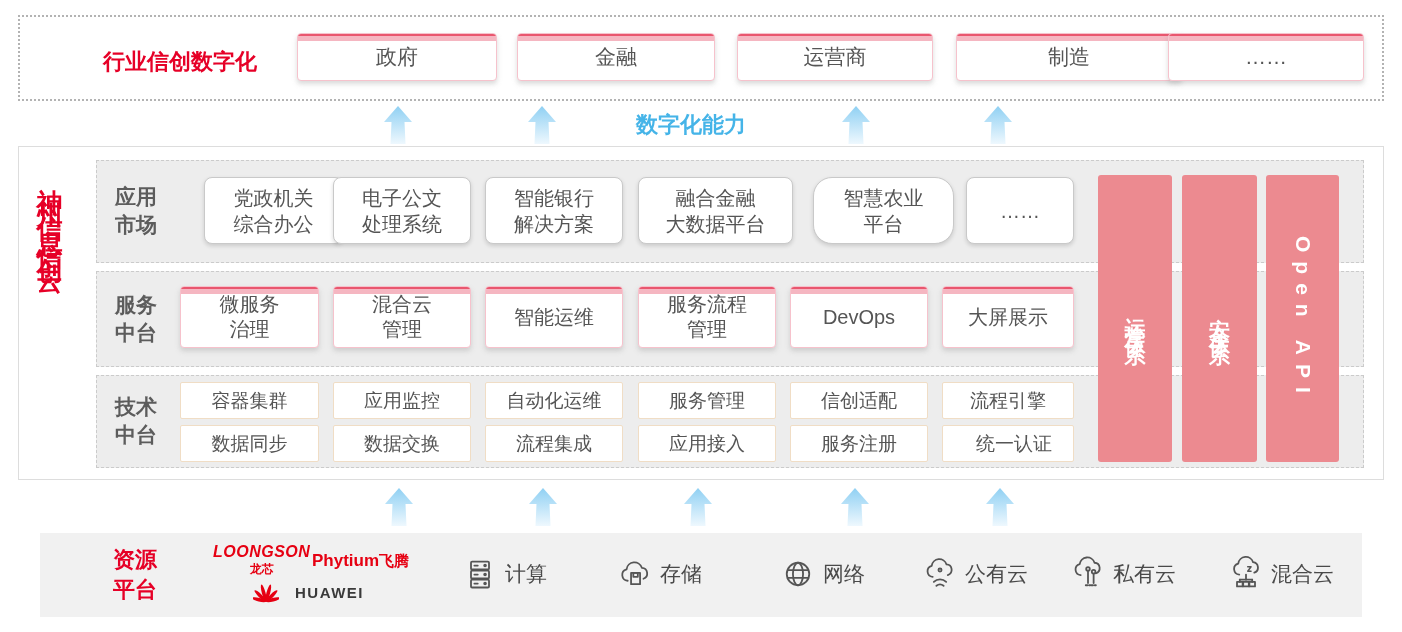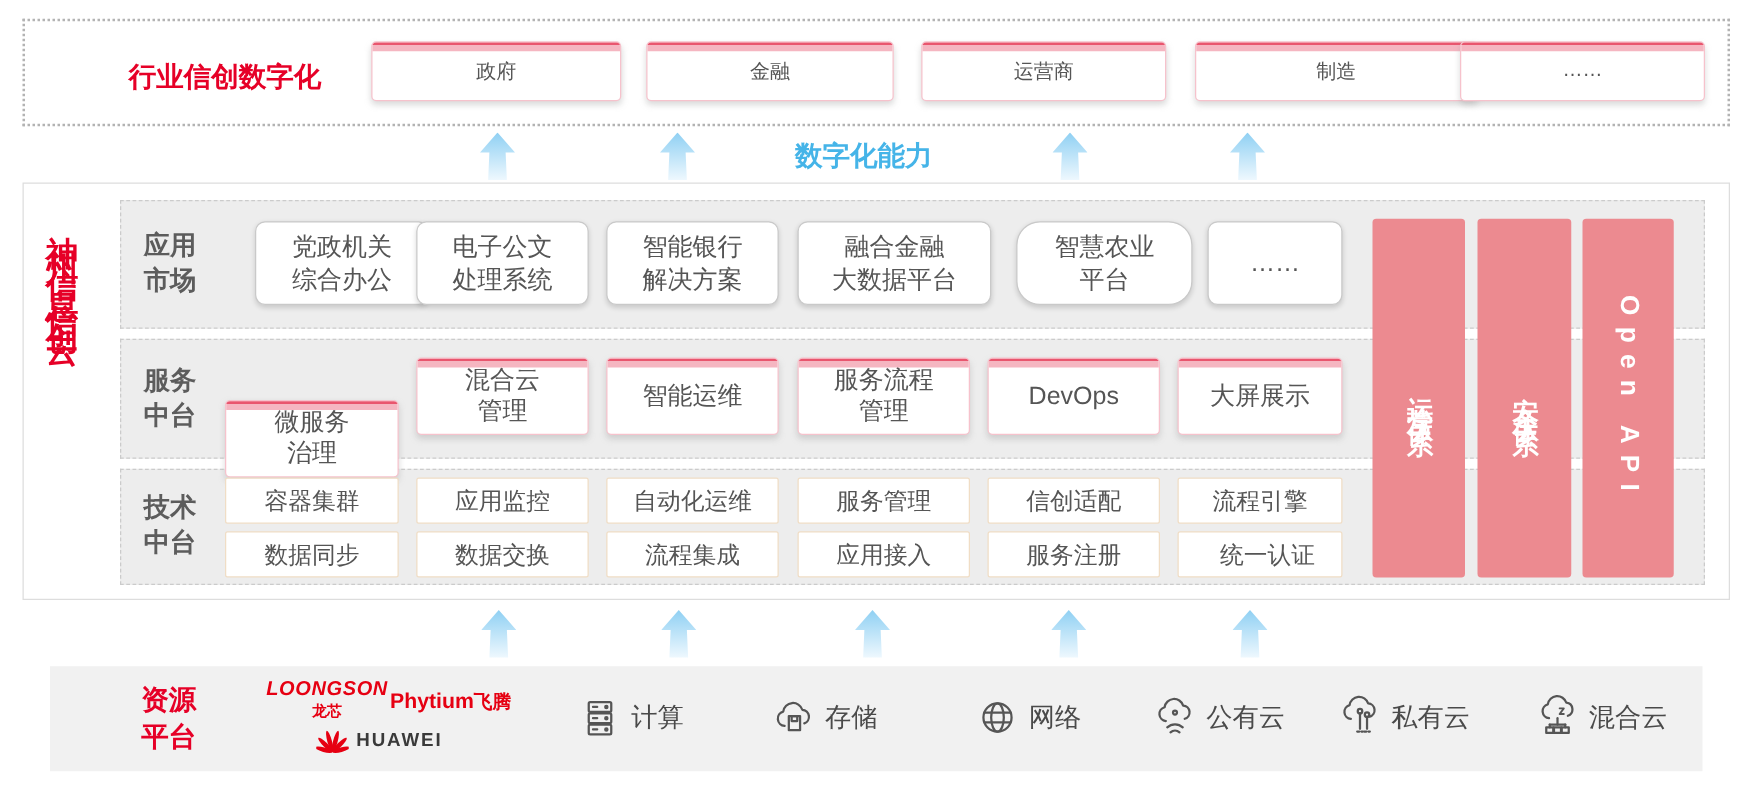--- a/index.html
+++ b/index.html
@@ -6,21 +6,21 @@
   .stage{position:relative;width:1402px;height:632px;background:#fff;overflow:hidden;}
   .abs{position:absolute;box-sizing:border-box;}
   .pre{white-space:pre-line;}
 
   
   .dotted-banner{border:2px dotted #b3b3b3;background:#fff;}
   .banner-title{font-size:22px;font-weight:bold;color:#e60027;margin-left:38px;}
   .ind-box{background:#fff;border:1px solid #f6c2cc;border-radius:4px;
            box-shadow:0 3px 5px rgba(150,150,150,.35);
            display:flex;align-items:center;justify-content:center;
-           font-size:16px;color:#555;}
+           font-size:21px;color:#555;}
   .ind-box::before{content:"";position:absolute;top:0;left:0;right:0;height:7px;
            background:linear-gradient(180deg,#e9566e 0 2px,#f5b6c1 2px 100%);
            border-radius:3px 3px 0 0;}
 
   
   .cap-label{font-size:22px;font-weight:bold;color:#45b4e8;}
 
   
   .main-frame{background:#fff;border:1px solid #ddd;}
   .v-title{writing-mode:vertical-rl;text-orientation:upright;
@@ -49,21 +49,21 @@
   .res-panel{background:#f1f1f1;}
   .res-label{font-size:22px;font-weight:bold;color:#e60027;line-height:30px;}
   .res-item{display:flex;align-items:center;gap:7px;}
   .res-item .lbl{font-size:21px;color:#4a4a4a;}
   .res-icon{stroke:#555;fill:none;stroke-width:1.6;stroke-linecap:round;stroke-linejoin:round;}
 
   .loongson-name{font-size:16px;font-weight:900;font-style:italic;color:#e60012;letter-spacing:.5px;display:block;}
   .loongson-sub{font-size:12px;font-weight:bold;color:#e60012;display:block;text-align:center;}
   .phytium-name{font-size:17px;font-weight:bold;color:#e60012;}
   .phytium-sub{font-size:15px;font-weight:bold;color:#e60012;}
-  .huawei-wrap{display:flex;align-items:center;gap:6px;}
+  .huawei-wrap{display:flex;align-items:center;gap:16px;}
   .huawei-name{font-size:15px;font-weight:bold;color:#3a3a3a;letter-spacing:1.5px;}
 </style>
 </head>
 <body>
 
 <svg width="0" height="0" style="position:absolute">
   <defs>
     <linearGradient id="arrowGrad" x1="0" y1="0" x2="0" y2="1">
       <stop offset="0" stop-color="#8fd0f3"></stop>
       <stop offset="1" stop-color="#eef8fe"></stop>
@@ -127,21 +127,21 @@
   <div class="abs app-box pre" style="left:485px;top:177px;width:138px;height:67px;"><span class="pre">智能银行
 解决方案</span></div>
   <div class="abs app-box pre" style="left:638px;top:177px;width:155px;height:67px;"><span class="pre">融合金融
 大数据平台</span></div>
   <div class="abs app-box pre" style="left:813px;top:177px;width:141px;height:67px;border-radius:19px;"><span class="pre">智慧农业
 平台</span></div>
   <div class="abs app-box" style="left:966px;top:177px;width:108px;height:67px;">
       <span>……</span>
     </div>
 
-  <div class="abs svc-box" style="left:180px;top:286px;width:139px;height:62px;margin-top:34px;">
+  <div class="abs svc-box" style="left:180px;top:286px;width:139px;height:62px;">
       <span class="pre">微服务
 治理</span>
     </div>
   <div class="abs svc-box" style="left:333px;top:286px;width:138px;height:62px;">
       <span class="pre">混合云
 管理</span>
     </div>
   <div class="abs svc-box" style="left:485px;top:286px;width:138px;height:62px;">
       <span class="pre">智能运维</span>
     </div>

